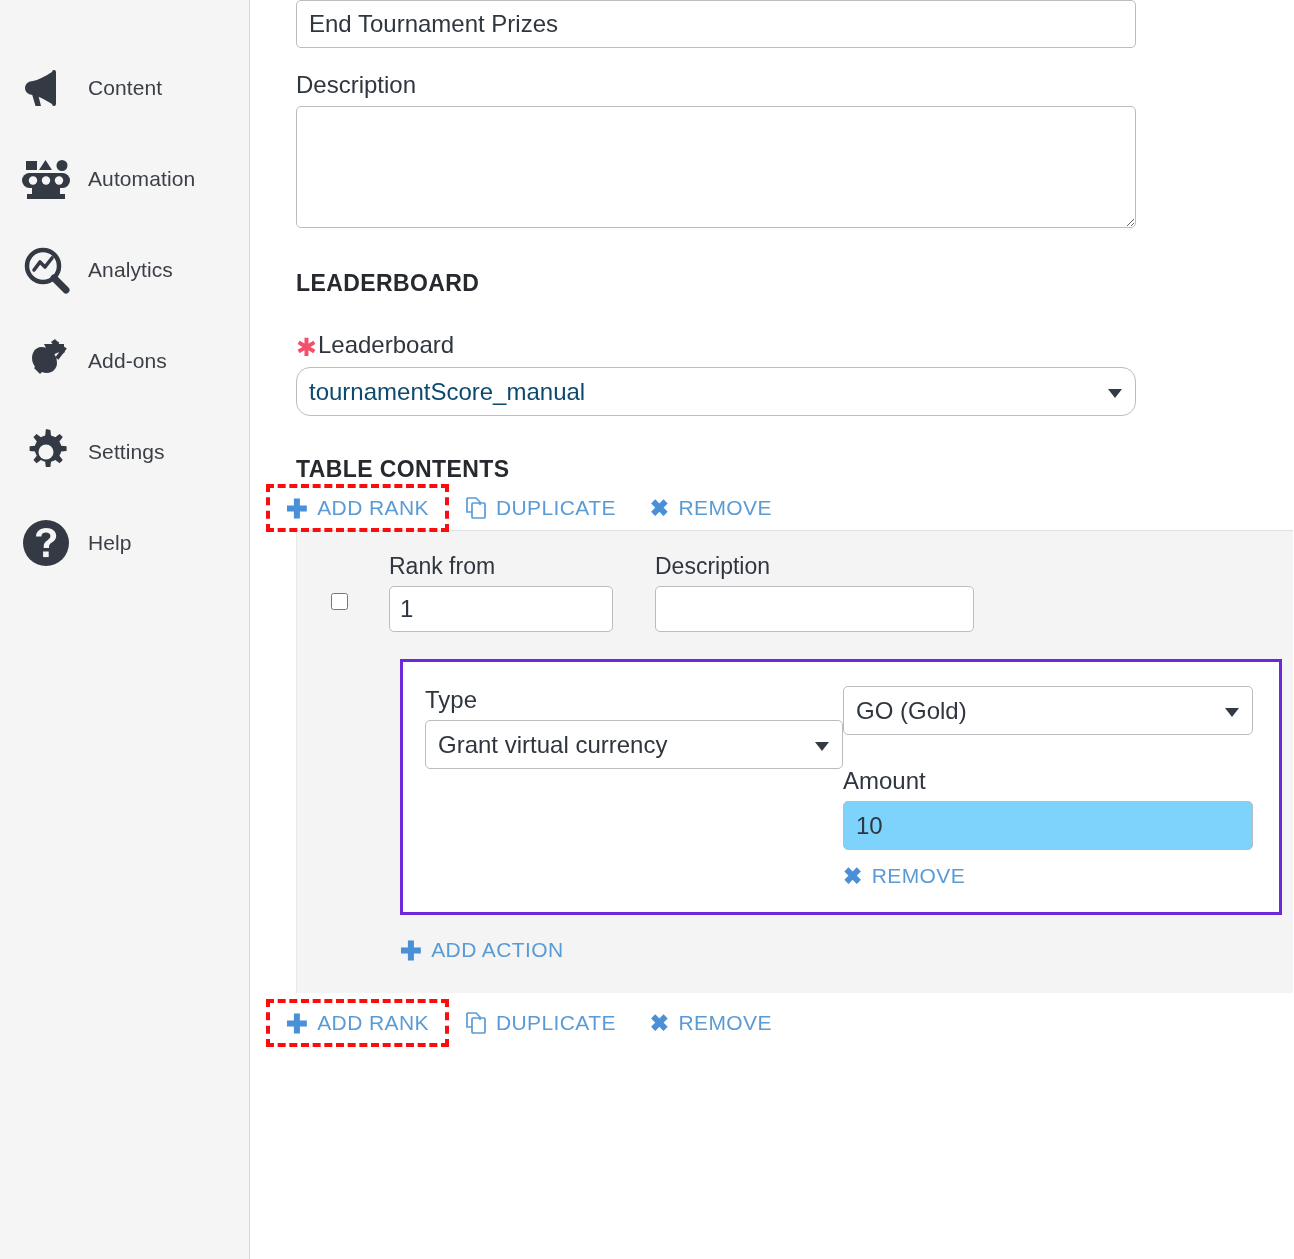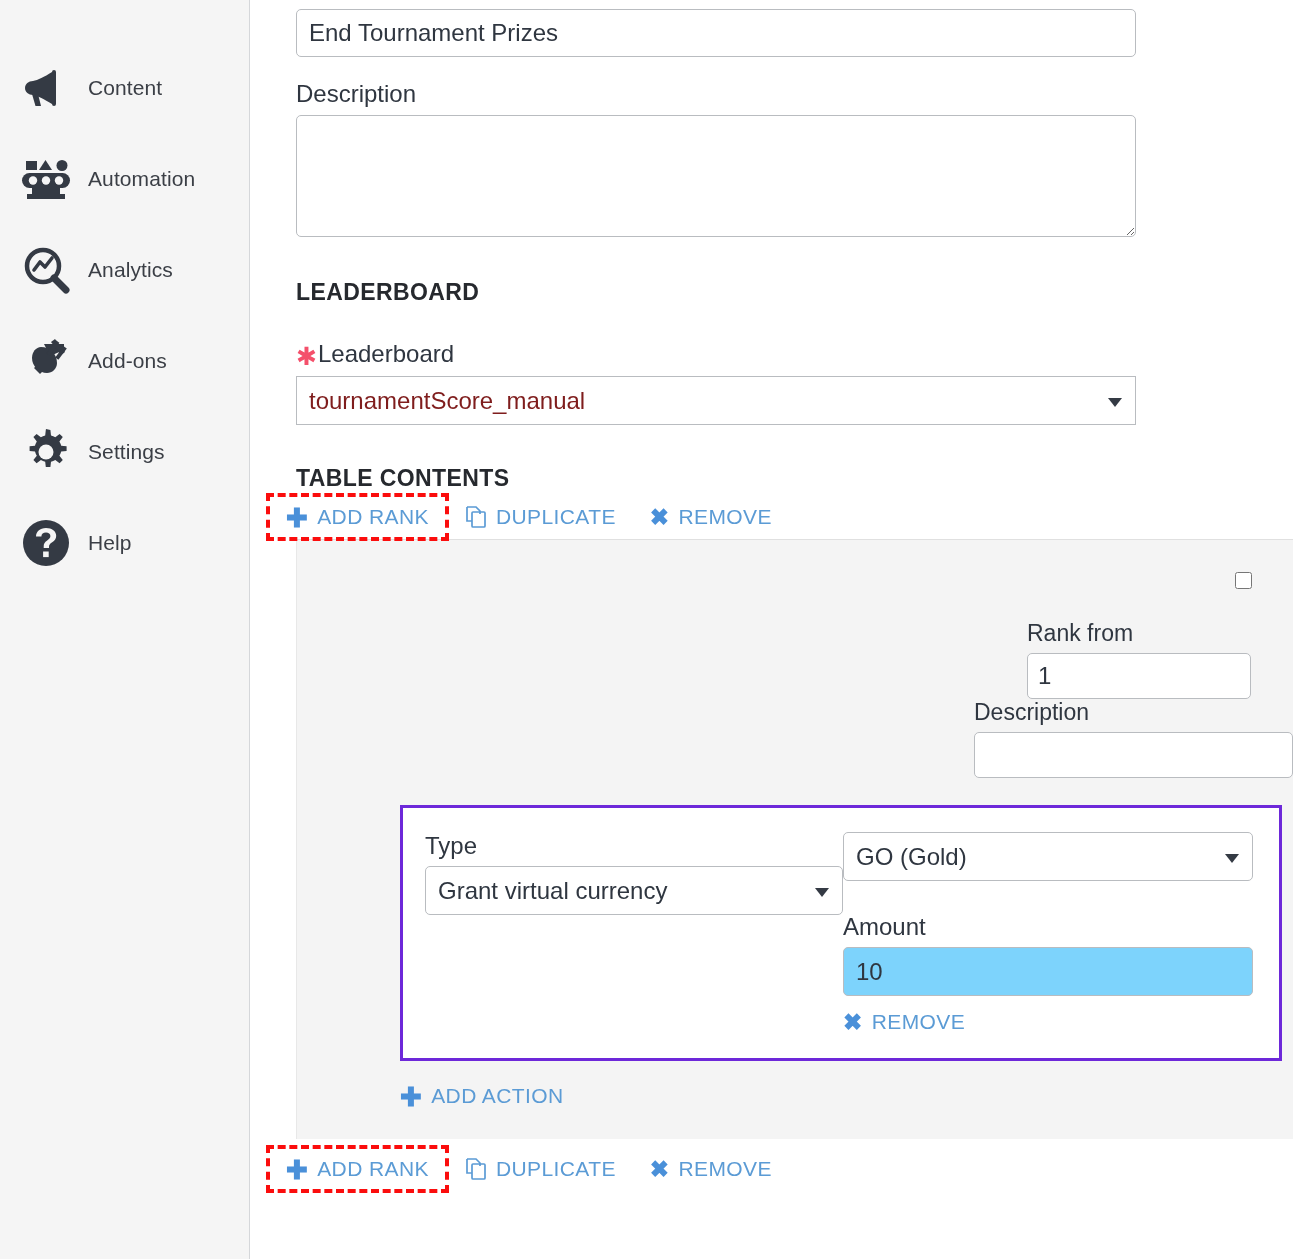--- a/index.html
+++ b/index.html
@@ -115,25 +115,25 @@
     position: relative;
     top: 3px;
   }
 
   .sel-wrap { position: relative; width: 840px; }
   .sel {
     display: block;
     width: 840px;
     height: 49px;
     border: 1px solid #b9bcc0;
-    border-radius: 0;
+    border-radius: 14px;
     background: #fff;
     font-family: "Liberation Sans", sans-serif;
     font-size: 24px;
-    color: #7f1d1d;
+    color: #0c4a6e;
     padding: 0 34px 0 12px;
     outline: none;
     -webkit-appearance: none;
     appearance: none;
   }
   .caret {
     position: absolute;
     right: 14px;
     top: 50%;
     margin-top: -3px;
@@ -199,21 +199,20 @@
     border-top: 1px solid #e0e0e0;
     border-left: 1px solid #e8e8e8;
     margin-left: 46px;
     width: 997px;
     padding: 22px 0 30px 0;
   }
   .rank-head {
     display: flex;
     align-items: flex-end;
     padding-left: 34px;
-    flex-direction: column;
   }
   .cb-cell {
     width: 58px;
     flex: 0 0 58px;
     display: flex;
     align-items: center;
     padding-bottom: 22px;
   }
   .cb {
     width: 17px; height: 17px;
@@ -384,21 +383,21 @@
           <rect x="22.1" y="33.5" width="5.6" height="5.6" fill="#f5f5f5"></rect>
         </svg>
       </span>
       <span class="nav-label">Help</span>
     </div>
 
   </nav>
 
   <div class="main">
 
-    <div class="pad" style="padding-top:9px;">
+    <div class="pad" style="">
       <input class="txt-input" type="text" value="End Tournament Prizes" style="">
 
       <label class="field-label">Description</label>
 
       <textarea class="ta" style=""></textarea>
 
       <div class="section-title">LEADERBOARD</div>
 
       <div class="req-label">
         <span class="req-star">✱</span>

